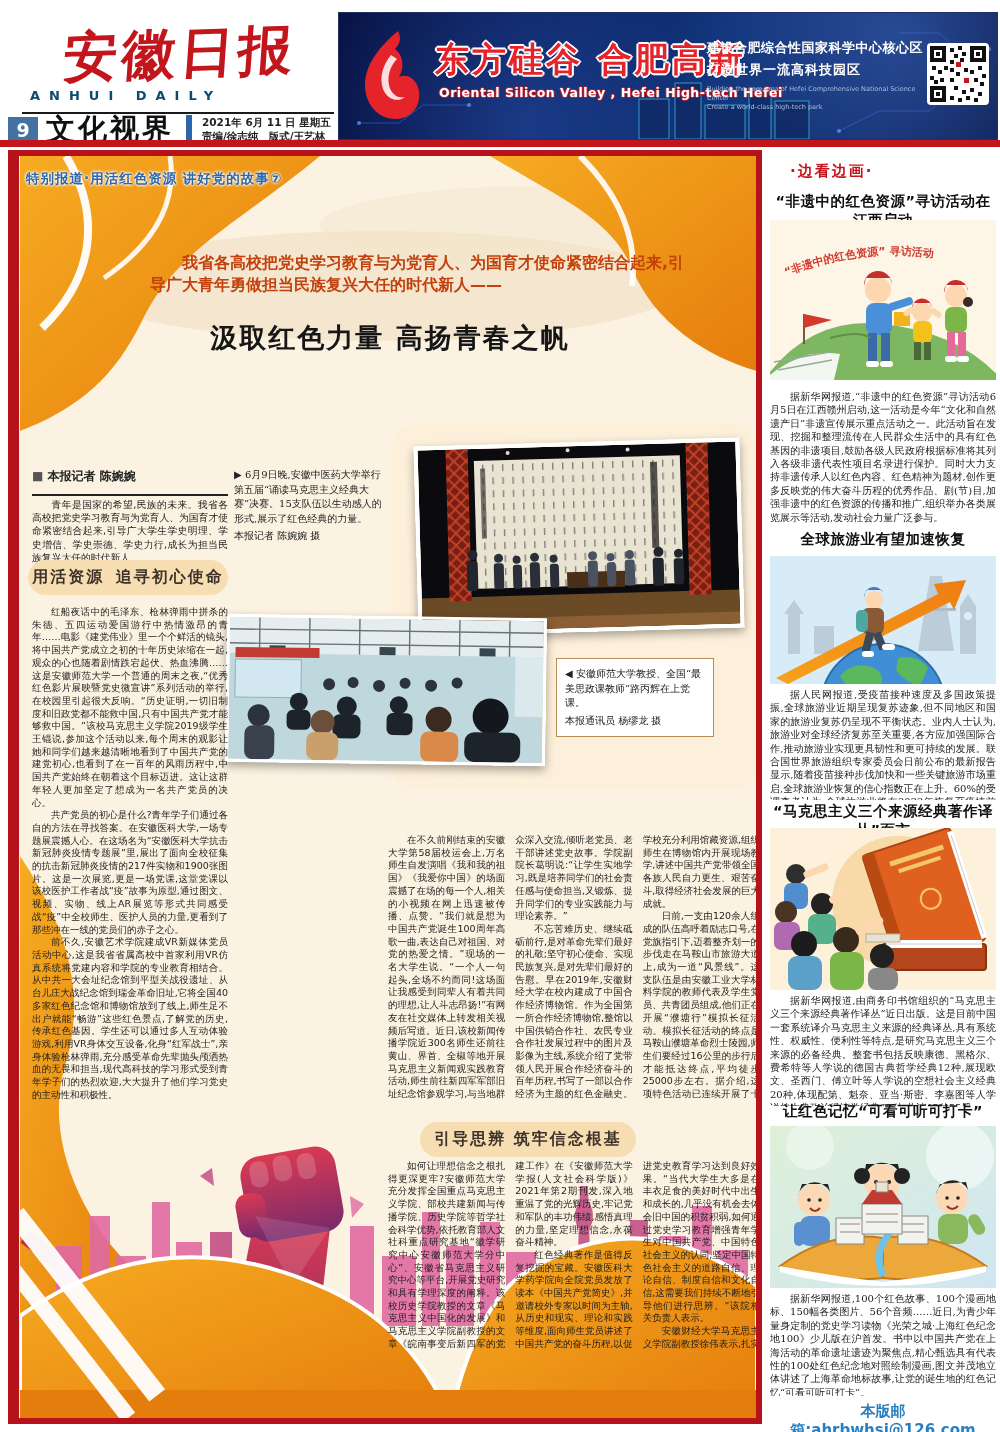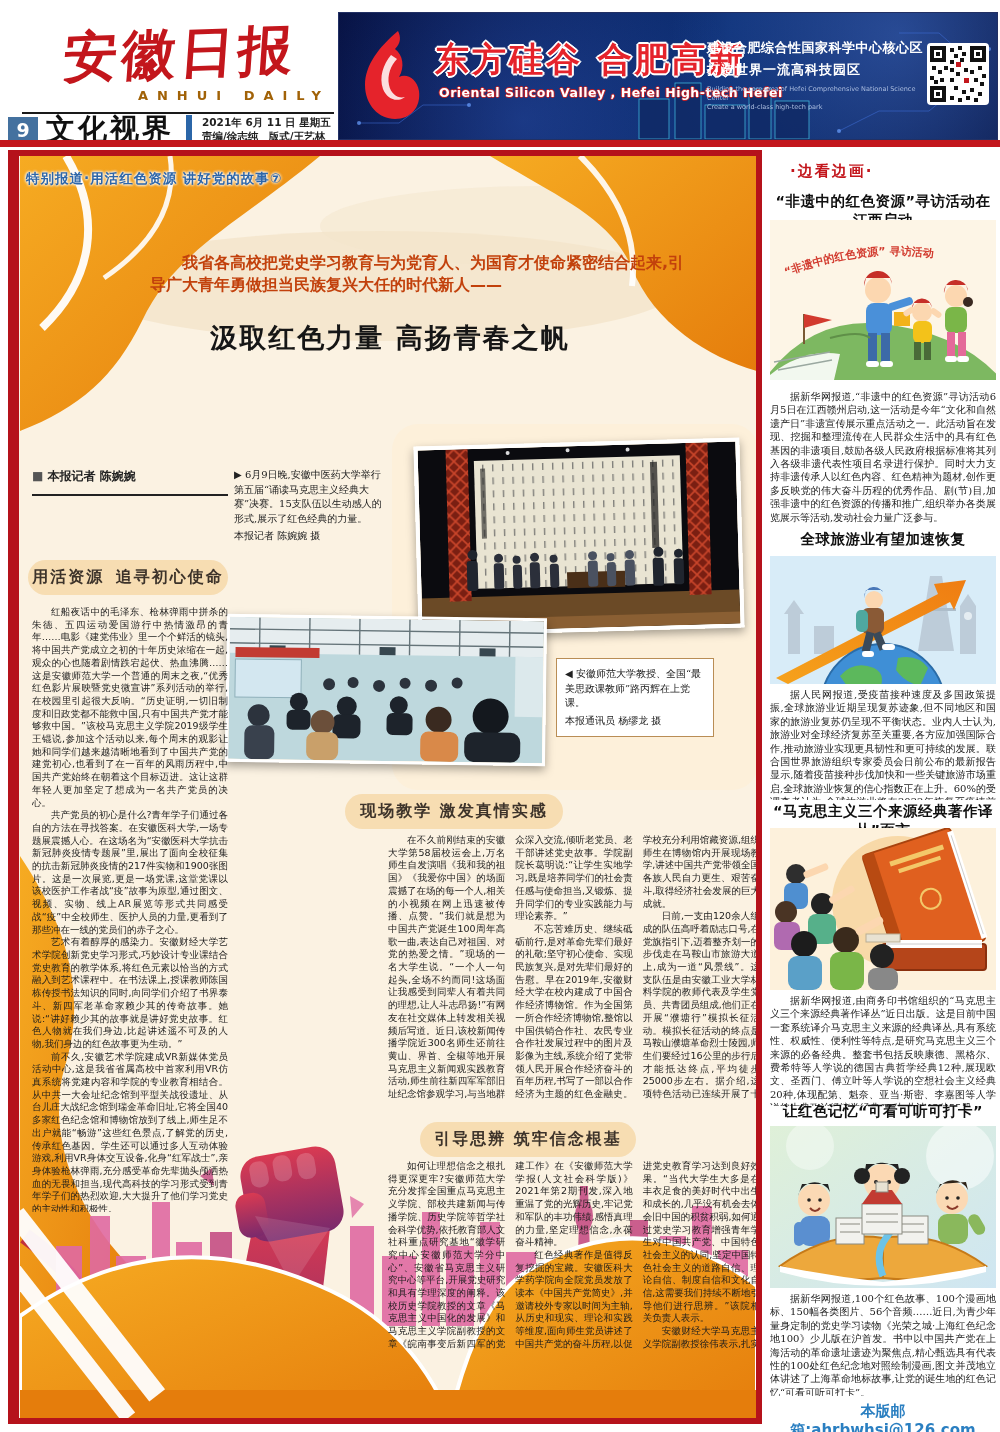--- a/index.html
+++ b/index.html
@@ -4,21 +4,21 @@
 <style>
   html,body{margin:0;padding:0;background:#ffffff;}
   .page{position:relative;width:1000px;height:1432px;background:#fff;overflow:hidden;
         font-family:"DejaVu Sans",sans-serif;-webkit-font-smoothing:antialiased;}
   .abs{position:absolute;}
 
   
   .masthead-logo{left:30px;top:18px;width:300px;text-align:center;
     font-family:"DejaVu Serif",serif;font-weight:bold;font-size:54px;color:#c3161c;
     transform:skewX(-6deg) rotate(-2deg);letter-spacing:4px;line-height:70px;}
-  .masthead-en{left:30px;top:88px;width:300px;text-align:right;color:#a16207;
+  .masthead-en{left:30px;top:88px;width:300px;text-align:left;color:#0c4a6e;
     font-weight:bold;font-size:13px;letter-spacing:9px;}
   .masthead-rule{left:22px;top:112px;width:312px;border-top:2px solid #1a1a1a;}
   .pageno{left:8px;top:117px;width:30px;height:26px;background:#44719f;color:#fff;
     font-weight:bold;font-size:19px;text-align:center;line-height:26px;}
   .sectitle{left:46px;top:110px;font-size:29px;font-weight:900;color:#111;letter-spacing:3px;}
   .secbar{left:186px;top:115px;width:6px;height:28px;background:#2b66a8;}
   .dateline{left:202px;top:115px;font-size:10.5px;font-weight:bold;color:#222;line-height:14px;}
 
   
   .ad{left:338px;top:12px;width:658px;height:126px;overflow:hidden;border:1px solid #223064;
@@ -263,25 +263,25 @@
           <rect x="-60" y="1138" width="230" height="20" fill="#fff"></rect>
           <rect x="-60" y="1176" width="230" height="16" fill="#fff"></rect>
         </g>
       </svg>
 
       <div class="abs kicker">特别报道·用活红色资源 讲好党的故事⑦</div>
       <div class="abs intro">我省各高校把党史学习教育与为党育人、为国育才使命紧密结合起来,引导广大青年勇做担当民族复兴大任的时代新人——</div>
       <div class="abs headline">汲取红色力量 高扬青春之帆</div>
 
       <div class="abs byline">本报记者 陈婉婉</div>
+      <div class="abs lead">青年是国家的希望,民族的未来。我省各高校把党史学习教育与为党育人、为国育才使命紧密结合起来,引导广大学生学史明理、学史增信、学史崇德、学史力行,成长为担当民族复兴大任的时代新人。</div>
       <div class="abs pill pill1">用活资源 追寻初心使命</div>
       <div class="abs body-col s1body">
         <p>红船夜话中的毛泽东、枪林弹雨中拼杀的朱德、五四运动爱国游行中热情激昂的青年……电影《建党伟业》里一个个鲜活的镜头,将中国共产党成立之初的十年历史浓缩在一起,观众的心也随着剧情跌宕起伏、热血沸腾……这是安徽师范大学一个普通的周末之夜,“优秀红色影片展映暨党史微宣讲”系列活动的举行,在校园里引起很大反响。“历史证明,一切旧制度和旧政党都不能救中国,只有中国共产党才能够救中国。”该校马克思主义学院2019级学生王锟说,参加这个活动以来,每个周末的观影让她和同学们越来越清晰地看到了中国共产党的建党初心,也看到了在一百年的风雨历程中,中国共产党始终在朝着这个目标迈进。这让这群年轻人更加坚定了想成为一名共产党员的决心。</p>
         <p>共产党员的初心是什么?青年学子们通过各自的方法在寻找答案。在安徽医科大学,一场专题展震撼人心。在这场名为“安徽医科大学抗击新冠肺炎疫情专题展”里,展出了面向全校征集的抗击新冠肺炎疫情的217件实物和1900张图片。这是一次展览,更是一场党课,这堂党课以该校医护工作者战“疫”故事为原型,通过图文、视频、实物、线上AR展览等形式共同感受战“疫”中全校师生、医护人员的力量,更看到了那些冲在一线的党员们的赤子之心。</p>
-        <p>艺术有着醇厚的感染力。安徽财经大学艺术学院创新党史学习形式,巧妙设计专业课结合党史教育的教学体系,将红色元素以恰当的方式融入到艺术课程中。在书法课上,授课教师陈国栋传授书法知识的同时,向同学们介绍了书界泰斗、新四军老革命家赖少其的传奇故事。她说:“讲好赖少其的故事就是讲好党史故事。红色人物就在我们身边,比起讲述遥不可及的人物,我们身边的红色故事更为生动。”</p>
         <p>前不久,安徽艺术学院建成VR新媒体党员活动中心,这是我省省属高校中首家利用VR仿真系统将党建内容和学院的专业教育相结合。从中共一大会址纪念馆到平型关战役遗址、从台儿庄大战纪念馆到瑞金革命旧址,它将全国40多家红色纪念馆和博物馆放到了线上,师生足不出户就能“畅游”这些红色景点,了解党的历史,传承红色基因。学生还可以通过多人互动体验游戏,利用VR身体交互设备,化身“红军战士”,亲身体验枪林弹雨,充分感受革命先辈抛头颅洒热血的无畏和担当,现代高科技的学习形式受到青年学子们的热烈欢迎,大大提升了他们学习党史的主动性和积极性。</p>
       </div>
 
       <div class="abs photo-card"></div>
 
       <div class="abs photo stage">
         <svg width="318" height="182" viewBox="0 0 318 182">
           <defs>
             <pattern id="scr" width="10" height="13" patternUnits="userSpaceOnUse">
               <rect width="10" height="13" fill="#e9e4d2"></rect>
@@ -390,21 +390,20 @@
         <span>▶</span>
         <span>6月9日晚,安徽中医药大学举行第五届“诵读马克思主义经典大赛”决赛。15支队伍以生动感人的形式,展示了红色经典的力量。</span>
         <span class="credit">本报记者 陈婉婉 摄</span>
       </div>
       <div class="abs cap cap2">
         <span>◀</span>
         <span>安徽师范大学教授、全国“最美思政课教师”路丙辉在上党课。</span>
         <span class="credit">本报通讯员 杨缪龙 摄</span>
       </div>
 
-      <div class="abs pill pill2">现场教学 激发真情实感</div>
       <div class="abs cols cols2">
         <p>在不久前刚结束的安徽大学第58届校运会上,万名师生自发演唱《我和我的祖国》《我爱你中国》的场面震撼了在场的每一个人,相关的小视频在网上迅速被传播、点赞。“我们就是想为中国共产党诞生100周年高歌一曲,表达自己对祖国、对党的热爱之情。”现场的一名大学生说。“一个人一句起头,全场不约而同!这场面让我感受到同辈人有着共同的理想,让人斗志昂扬!”有网友在社交媒体上转发相关视频后写道。近日,该校新闻传播学院近300名师生还前往黄山、界首、全椒等地开展马克思主义新闻观实践教育活动,师生前往新四军军部旧址纪念馆参观学习,与当地群众深入交流,倾听老党员、老干部讲述党史故事。学院副院长葛明说:“让学生实地学习,既是培养同学们的社会责任感与使命担当,又锻炼、提升同学们的专业实践能力与理论素养。”</p>
         <p>不忘苦难历史、继续砥砺前行,是对革命先辈们最好的礼敬;坚守初心使命、实现民族复兴,是对先辈们最好的告慰。早在2019年,安徽财经大学在校内建成了中国合作经济博物馆。作为全国第一所合作经济博物馆,整馆以中国供销合作社、农民专业合作社发展过程中的图片及影像为主线,系统介绍了党带领人民开展合作经济奋斗的百年历程,书写了一部以合作经济为主题的红色金融史。学校充分利用馆藏资源,组织师生在博物馆内开展现场教学,讲述中国共产党带领全国各族人民自力更生、艰苦奋斗,取得经济社会发展的巨大成就。</p>
         <p>日前,一支由120余人组成的队伍高呼着励志口号,在党旗指引下,迈着整齐划一的步伐走在马鞍山市旅游大道上,成为一道“风景线”。这支队伍是由安徽工业大学材料学院的教师代表及学生党员、共青团员组成,他们正在开展“濮塘行”模拟长征活动。模拟长征活动的终点是马鞍山濮塘革命烈士陵园,师生们要经过16公里的步行后才能抵达终点,平均徒步25000步左右。据介绍,这项特色活动已连续开展了十七年。参加活动的同学都收到了一张来自毕业班党员同学手绘的明信片,每张明信片背后,写有一段党史小知识。“红军不怕远征难,万水千山只等闲。”该校学生党员侯殿辉走完模拟长征后,获赠了写着毛主席《七律·长征》诗歌的明信片。他说:“我们的两万五千步不足长征的万分之一,但4个小时走下来之后,我和同学们在汗流浃背中切身体会到了革命先烈的艰辛,我们在新时代更应该发扬长征精神,勇往直前。”</p>
 
       </div>
 
       <div class="abs pill pill3">引导思辨 筑牢信念根基</div>
       <div class="abs cols cols3">
         <p>如何让理想信念之根扎得更深更牢?安徽师范大学充分发挥全国重点马克思主义学院、部校共建新闻与传播学院、历史学院等哲学社会科学优势,依托教育部人文社科重点研究基地“徽学研究中心安徽师范大学分中心”、安徽省马克思主义研究中心等平台,开展党史研究和具有学理深度的阐释。该校历史学院教授的文章《马克思主义中国化的发展》和马克思主义学院副教授的文章《皖南事变后新四军的党建工作》在《安徽师范大学学报(人文社会科学版)》2021年第2期刊发,深入地重温了党的光辉历史,牢记党和军队的丰功伟绩,感悟真理的力量,坚定理想信念,永葆奋斗精神。</p>

